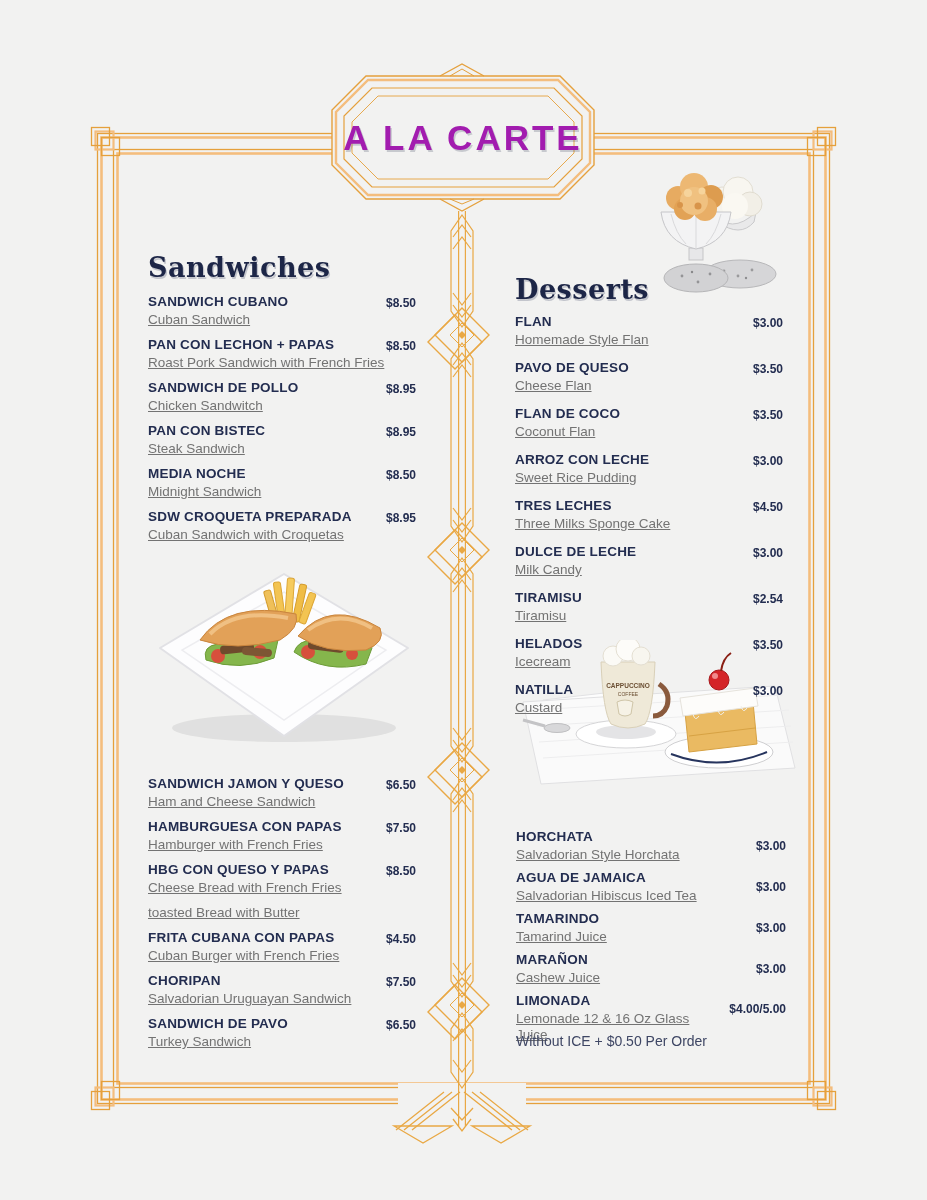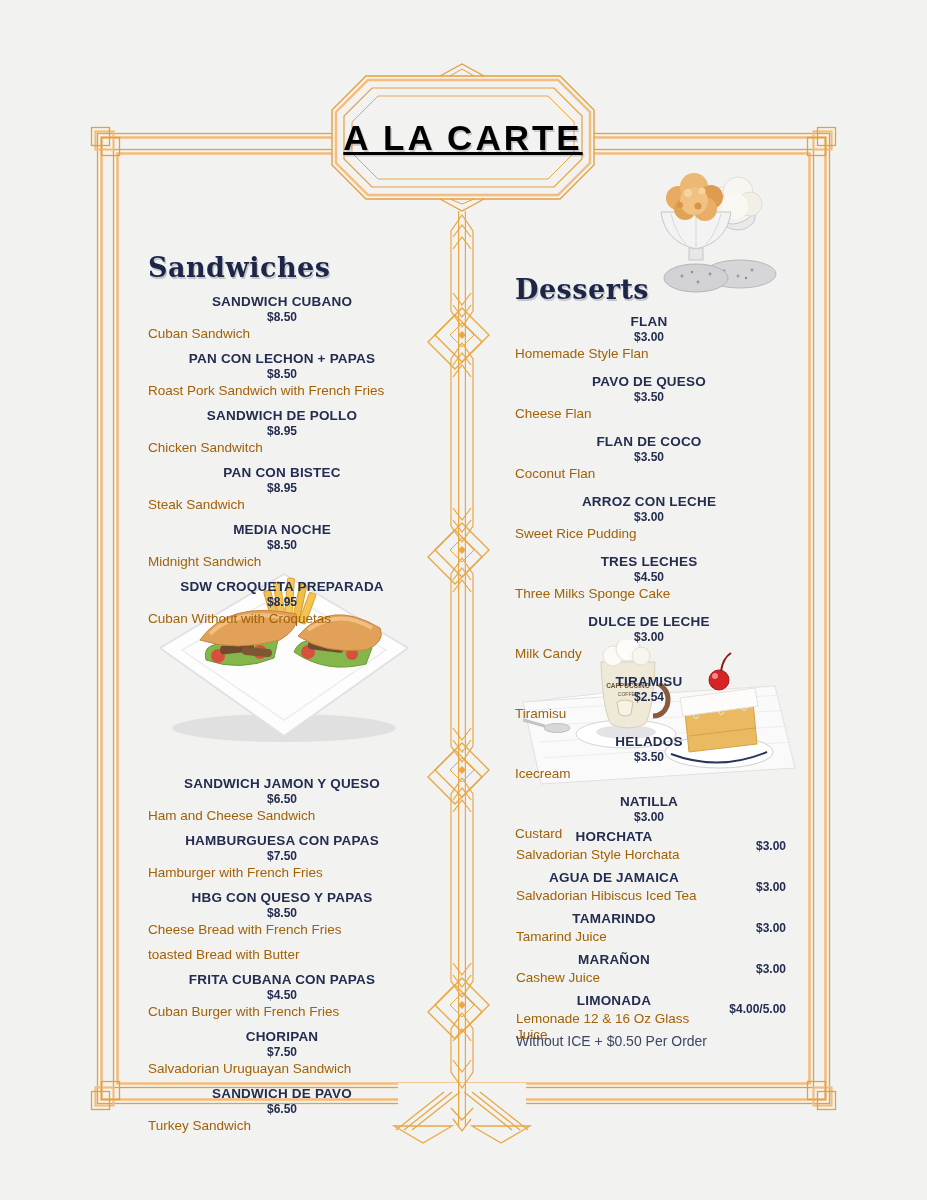--- a/index.html
+++ b/index.html
@@ -10,43 +10,43 @@
   }
   svg.deco{position:absolute;left:0;top:0;z-index:0;}
   svg.photo{position:absolute;z-index:1;}
   .photo-sundae{left:628px;top:156px;}
   .photo-sandwich{left:148px;top:548px;}
   .photo-cake{left:513px;top:640px;}
 
   .title-box{position:absolute;left:332px;top:76px;width:262px;height:123px;
     display:flex;align-items:center;justify-content:center;z-index:2;}
   .title-box h1{margin:0;font-size:35px;font-weight:600;letter-spacing:3px;
-    color:#000000;text-shadow:1.5px 1.5px 0 rgba(29,38,71,0.20);
-    font-family:"Liberation Sans",sans-serif;text-decoration:underline;}
+    color:#a21caf;text-shadow:1.5px 1.5px 0 rgba(29,38,71,0.20);
+    font-family:"Liberation Sans",sans-serif;}
 
   h2.section-heading{margin:0;font-family:"DejaVu Serif",serif;font-size:27px;
     font-weight:700;color:#1d2647;letter-spacing:0.5px;
     text-shadow:1.2px 1.6px 0 rgba(29,38,71,0.22);position:absolute;z-index:2;}
   .h-sandwiches{left:148px;top:252px;}
   .h-desserts{left:515px;top:274px;}
   .h-refreshments{left:516px;top:786px;}
 
   .list{position:absolute;z-index:2;}
   .l-sand-top{left:148px;top:294px;width:268px;}
   .l-sand-bottom{left:148px;top:776px;width:268px;}
   .l-desserts{left:515px;top:314px;width:268px;}
   .l-refresh{left:516px;top:829px;width:270px;}
 
   .item{margin-bottom:9px;}
   .l-desserts .item{margin-bottom:12px;}
   .l-refresh .item{margin-bottom:7px;position:relative;padding-right:74px;}
-  .item .row{display:flex;justify-content:space-between;align-items:center;flex-direction:column;}
+  .item .row{display:flex;justify-content:space-between;align-items:flex-end;}
   .item .name{font-weight:700;font-size:13.5px;letter-spacing:0.2px;color:#232d50;line-height:16px;}
   .item .price{font-weight:700;font-size:12px;color:#232d50;white-space:nowrap;}
-  .item .desc{font-size:13.5px;color:#a16207;margin-top:2px;line-height:16px;}
+  .item .desc{font-size:13.5px;color:#737373;margin-top:2px;line-height:16px;text-decoration:underline;}
   .l-refresh .price{position:absolute;right:0;top:50%;transform:translateY(-52%);}
   .l-refresh .item:last-child .price{top:9px;transform:none;}
 
   .ice-note{position:absolute;left:516px;top:1033px;z-index:2;
     font-size:14px;color:#3e4664;}
 </style>
 </head>
 <body>
 
 <div class="menu-page">
@@ -280,21 +280,21 @@
           <span class="price">$8.50</span>
         </div>
         <div class="desc">Midnight Sandwich</div>
       </div>
 
       <div class="item">
         <div class="row">
           <span class="name">SDW CROQUETA PREPARADA</span>
           <span class="price">$8.95</span>
         </div>
-        <div class="desc">Cuban Without with Croquetas</div>
+        <div class="desc">Cuban Sandwich with Croquetas</div>
       </div>
     </div>
 
   <div class="list l-sand-bottom">
 
       <div class="item">
         <div class="row">
           <span class="name">SANDWICH JAMON Y QUESO</span>
           <span class="price">$6.50</span>
         </div>

